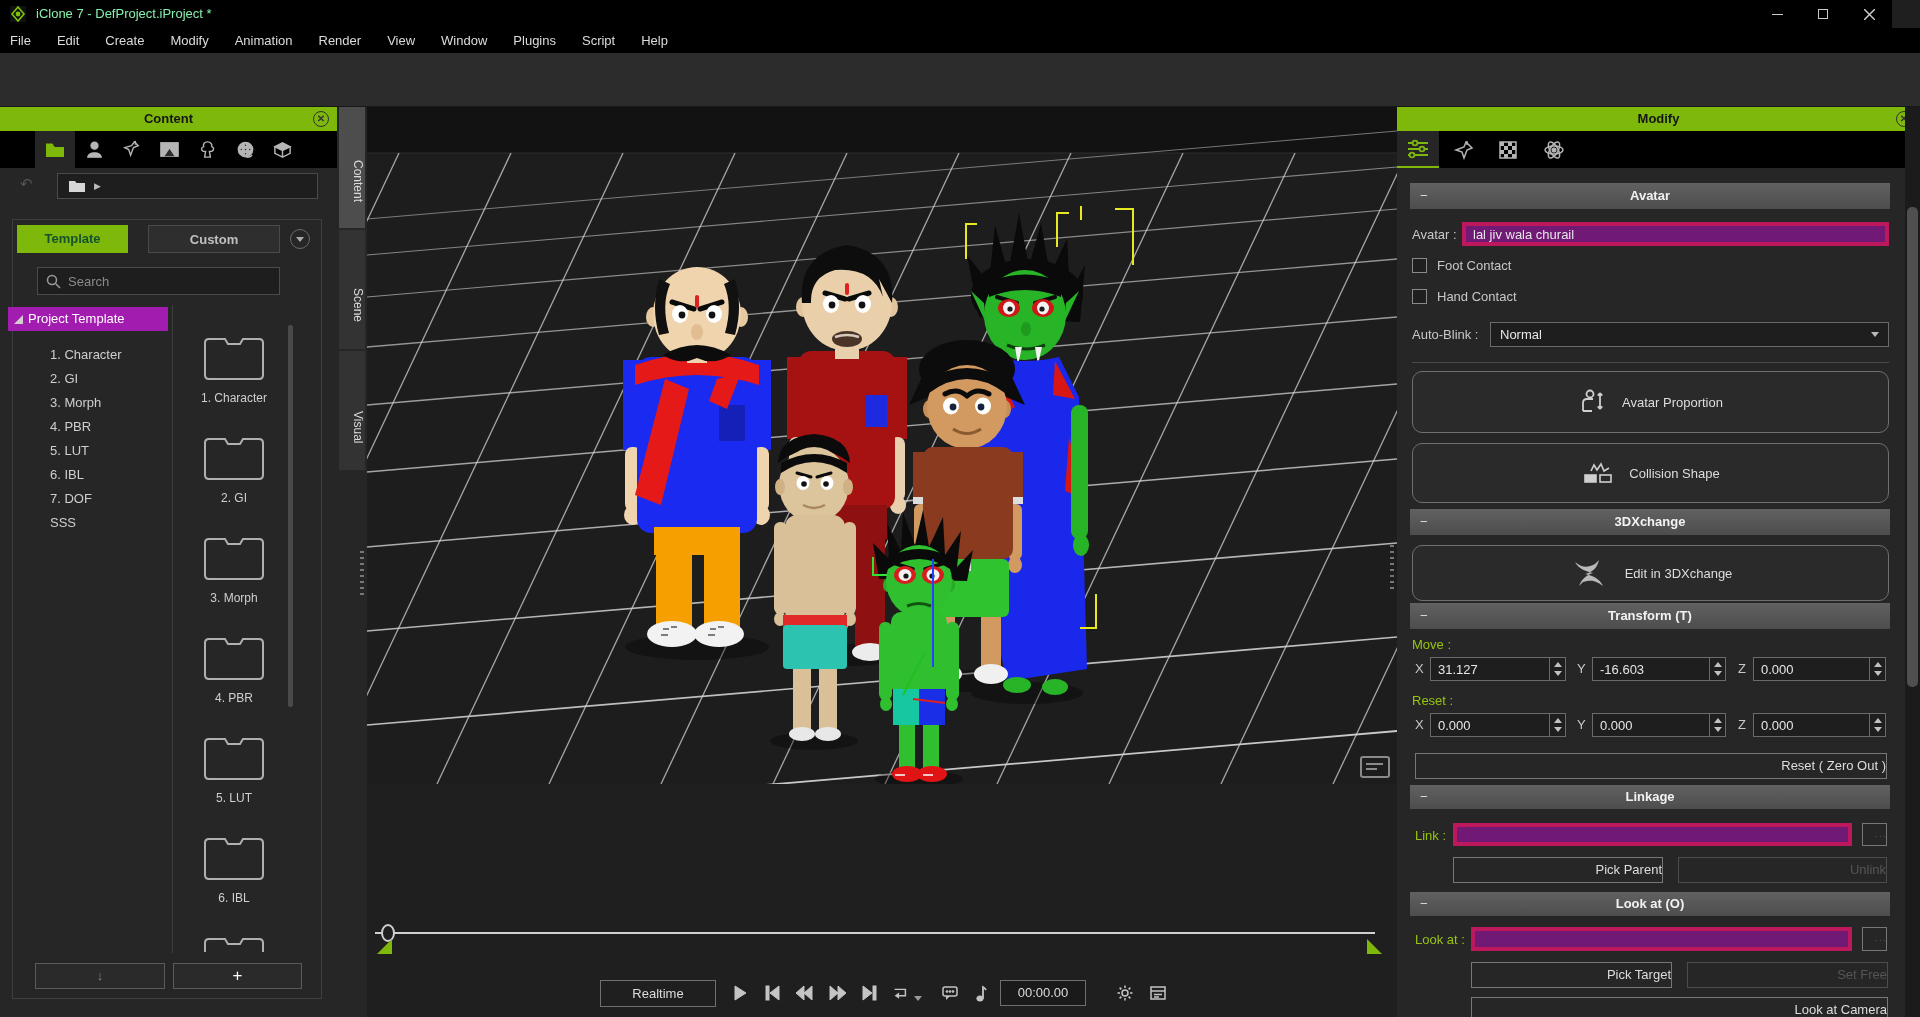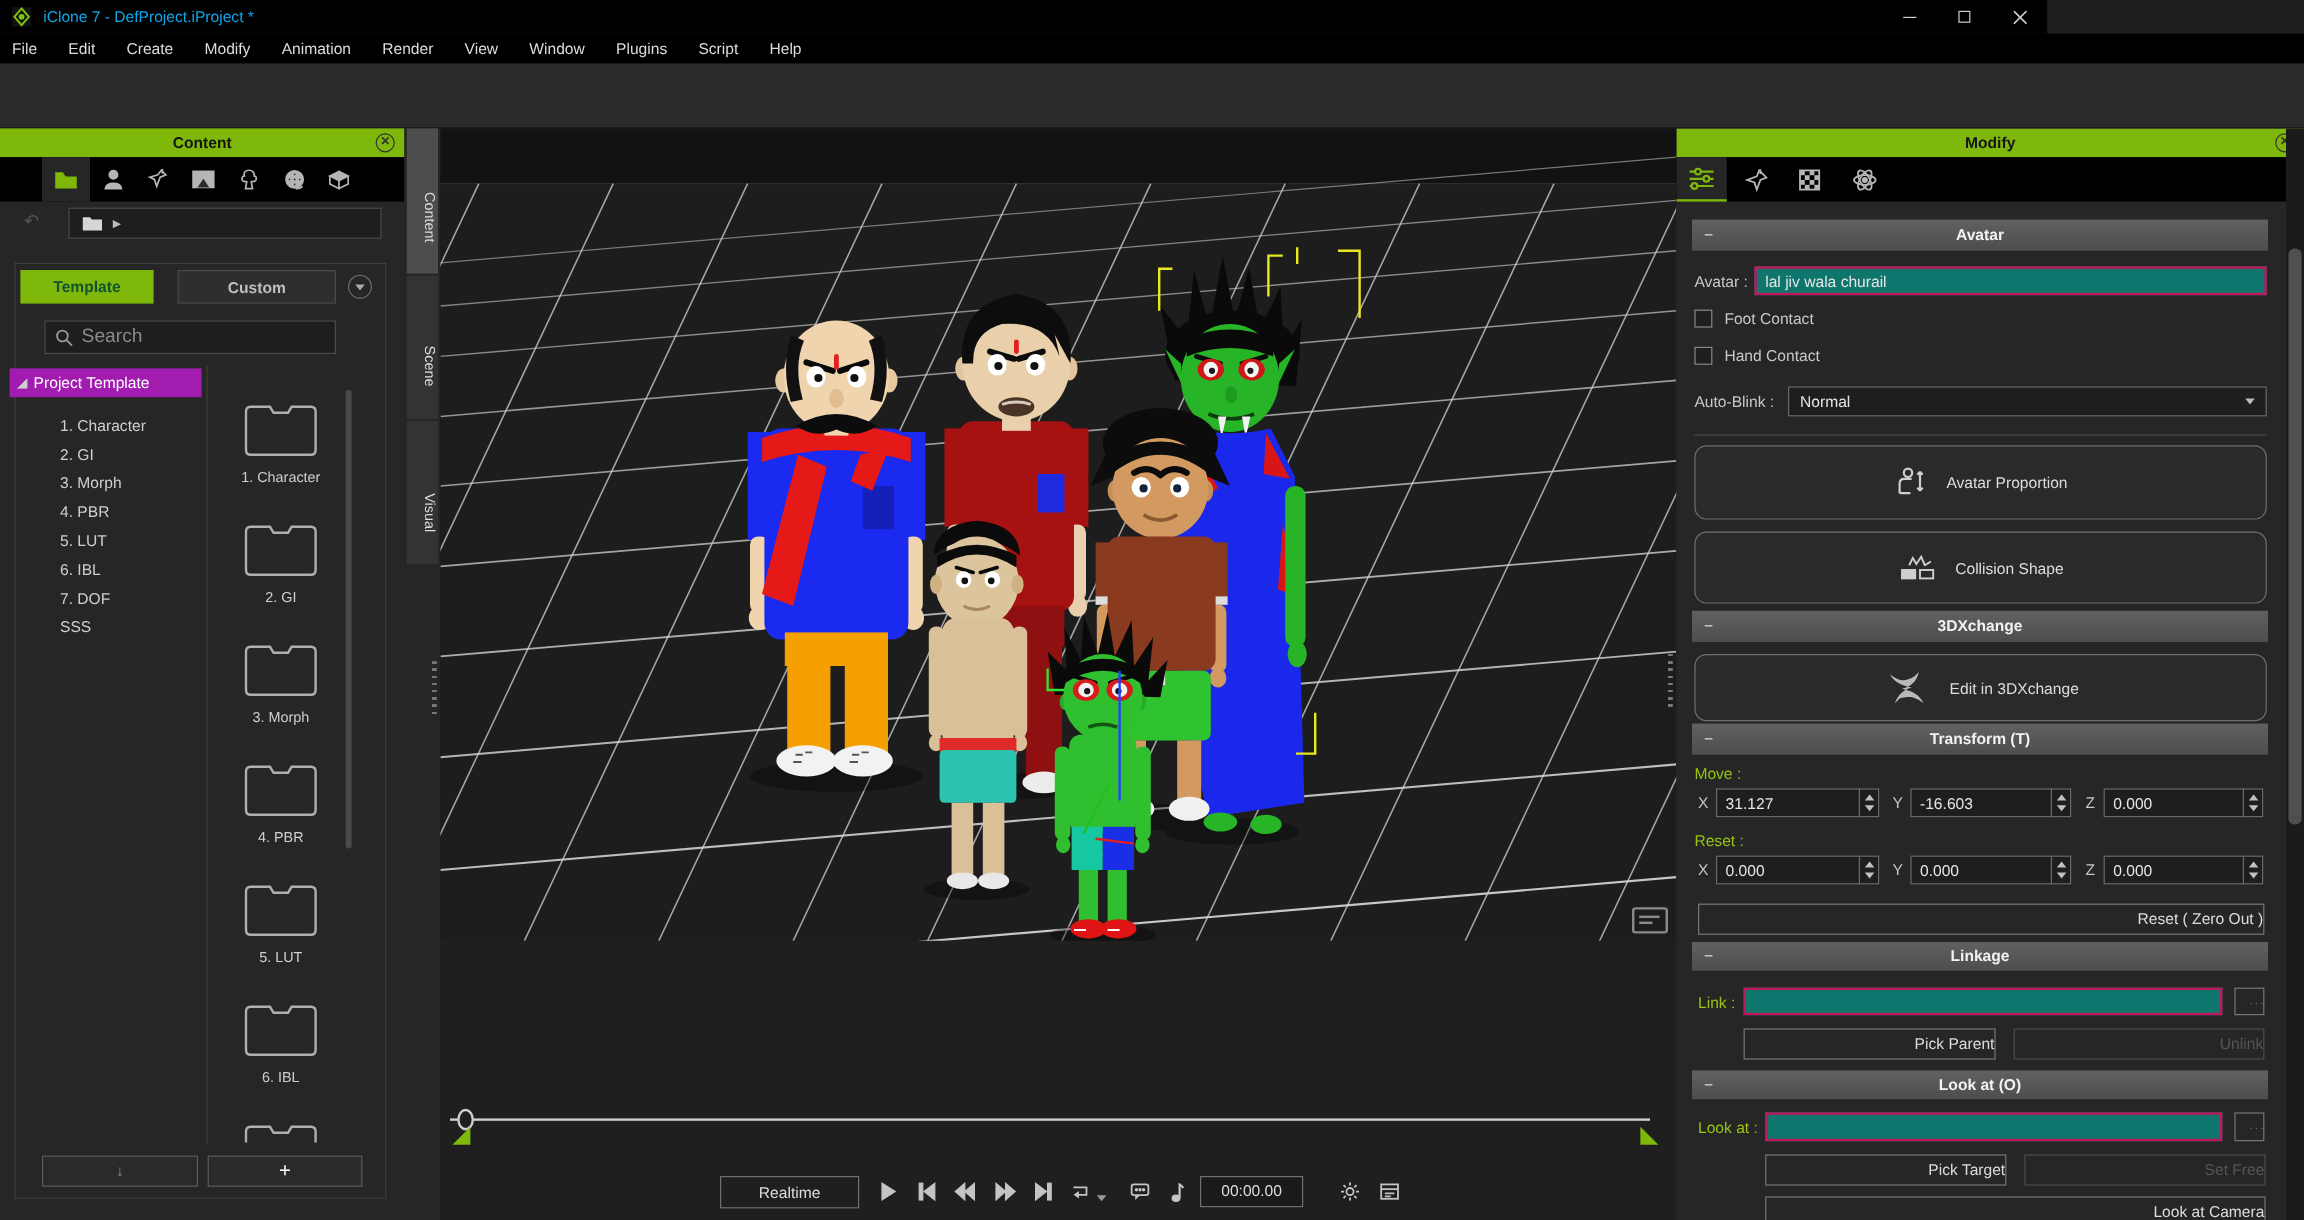--- a/index.html
+++ b/index.html
@@ -1,20 +1,20 @@
 <!DOCTYPE html>
 <html><head>
 <meta charset="utf-8">
 <style>
   *{box-sizing:border-box;margin:0;padding:0}
   body{background:#000;font-family:"Liberation Sans",sans-serif}
   .app{position:relative;width:1920px;height:1017px;background:#1f1f1f;overflow:hidden;color:#c8c8c8;font-size:13px}
   .abs{position:absolute}
   
-  .titlebar{position:absolute;left:0;top:0;width:1706px;height:28px;background:#000;color:#0ea5e9}
+  .titlebar{position:absolute;left:0;top:0;width:1892px;height:28px;background:#000;color:#86efac}
   .title-text{position:absolute;left:36px;top:6px;font-size:13px}
   .appicon{position:absolute;left:9px;top:5px;width:18px;height:18px}
   .winbtn{position:absolute;top:0;width:46px;height:28px;display:flex;align-items:center;justify-content:center}
   .menubar{position:absolute;left:0;top:28px;width:1920px;height:25px;background:#000;display:flex;align-items:center;padding-left:10px;gap:26px}
   .menu-item{color:#dcdcdc;font-size:13px}
   
   .toolbar{position:absolute;left:0;top:53px;width:1920px;height:54px;background:#2c2c2c;border-bottom:1px solid #181818}
   .gsep{position:absolute;top:61px;width:5px;height:36px;background:#7eb80a}
   .vsep{position:absolute;top:66px;width:1px;height:28px;background:#454545}
   .ti{position:absolute;top:69px;width:22px;height:22px}
@@ -27,21 +27,21 @@
   .closer{position:absolute;right:8px;top:4px;width:16px;height:16px;border:1px solid #333;border-radius:50%;color:#333;font-size:10px;line-height:14px;text-align:center}
   .ctabrow{position:absolute;left:0;top:24px;width:337px;height:37px;background:#000}
   .ctab-active{position:absolute;left:35px;top:0;width:40px;height:37px;background:#262626;display:flex;align-items:center;justify-content:center}
   .cticon{position:absolute;top:8px;width:21px;height:21px}
   .cticon svg{width:21px;height:21px;stroke:#b5b5b5;fill:none;stroke-width:1.5}
   .cborder{position:absolute;left:12px;top:112px;width:310px;height:780px;border:1px solid #3e3e3e}
   .bcrumb{position:absolute;left:57px;top:66px;width:261px;height:26px;background:#1e1e1e;border:1px solid #4a4a4a;display:flex;align-items:center;padding-left:10px;gap:8px}
   .backarr{position:absolute;left:20px;top:68px;color:#555;font-size:15px}
   .ttab{position:absolute;top:118px;height:28px;text-align:center;line-height:28px;font-weight:bold}
   .searchbox{position:absolute;left:37px;top:160px;width:243px;height:28px;background:#1e1e1e;border:1px solid #4a4a4a;display:flex;align-items:center;padding-left:8px;gap:7px}
-  .searchbox input{background:transparent;border:none;outline:none;color:#bbb;font-size:16px;width:180px}
+  .searchbox input{background:transparent;border:none;outline:none;color:#bbb;font-size:13px;width:180px}
   .searchbox input::placeholder{color:#8a8a8a}
   .tree-root{position:absolute;left:8px;top:200px;width:160px;height:24px;background:#a21caf;color:#fff;line-height:24px;padding-left:20px}
   .tree-item{position:absolute;left:50px;height:24px;line-height:24px;color:#cfcfcf}
   .treediv{position:absolute;left:172px;top:198px;width:1px;height:648px;background:#3e3e3e}
   .thumb{position:absolute;left:203px;width:62px;height:46px}
   .thumb svg{width:62px;height:46px;stroke:#b0b0b0;fill:none;stroke-width:2}
   .thumb-label{position:absolute;left:178px;width:112px;text-align:center;color:#cfcfcf;font-size:12px}
   .lscroll{position:absolute;left:288px;top:218px;width:5px;height:382px;background:#4a4a4a;border-radius:2px}
   .bbtn{position:absolute;top:856px;height:26px;border:1px solid #5a5a5a;background:#2a2a2a;text-align:center;line-height:24px}
   
@@ -63,21 +63,21 @@
   
   .mpanel{position:absolute;left:1397px;top:107px;width:523px;height:910px;background:#262626;overflow:hidden}
   .mtabrow{position:absolute;left:0;top:24px;width:523px;height:37px;background:#000}
   .mtab-active{position:absolute;left:0;top:0;width:42px;height:37px;background:#262626;border-bottom:2px solid #7eb80a;display:flex;align-items:center;justify-content:center}
   .mticon{position:absolute;top:8px;width:22px;height:22px}
   .mticon svg{width:22px;height:22px;stroke:#b5b5b5;fill:none;stroke-width:1.5}
   .shead{position:absolute;left:13px;width:480px;height:26px;background:linear-gradient(#616161,#4d4d4d);color:#f2f2f2;font-weight:bold;text-align:center;line-height:26px}
   .shead .minus{position:absolute;left:10px;color:#e0e0e0;font-weight:normal}
   .mlabel{position:absolute;color:#c8c8c8}
   .glabel{position:absolute;color:#96c410}
-  .mfield{position:absolute;height:24px;background:#0f766e;border:2px solid #be185d;color:#e6e6e6;padding-left:7px;font-size:13px;font-family:"Liberation Sans",sans-serif}
+  .mfield{position:absolute;height:24px;background:#701a75;border:4px solid #be185d;color:#e6e6e6;padding-left:7px;font-size:13px;font-family:"Liberation Sans",sans-serif}
   .chk{position:absolute;width:15px;height:15px;border:1px solid #8a8a8a;background:#1f1f1f}
   .mdd{position:absolute;height:25px;background:#1e1e1e;border:1px solid #6a6a6a;color:#e6e6e6;display:flex;align-items:center;justify-content:space-between;padding:0 9px}
   .bigbtn{position:absolute;left:15px;width:477px;border:1px solid #6f6f6f;border-radius:10px;background:#2a2a2a;display:flex;align-items:center;justify-content:center;gap:14px;color:#ddd}
   .mbtn{position:absolute;border:1px solid #777;color:#ddd;background:transparent;text-align:right}
   .mbtn.dis{border-color:#4c4c4c;color:#555}
   .spin{position:absolute;top:0;right:0;width:17px;height:100%;border-left:1px solid #6a6a6a;display:flex;flex-direction:column;align-items:center;justify-content:space-evenly}
   .spin i{width:0;height:0;border-left:4px solid transparent;border-right:4px solid transparent}
   .spin .up{border-bottom:5px solid #c0c0c0}
   .spin .dn{border-top:5px solid #c0c0c0}
   .numwrap{position:absolute;height:24px}

